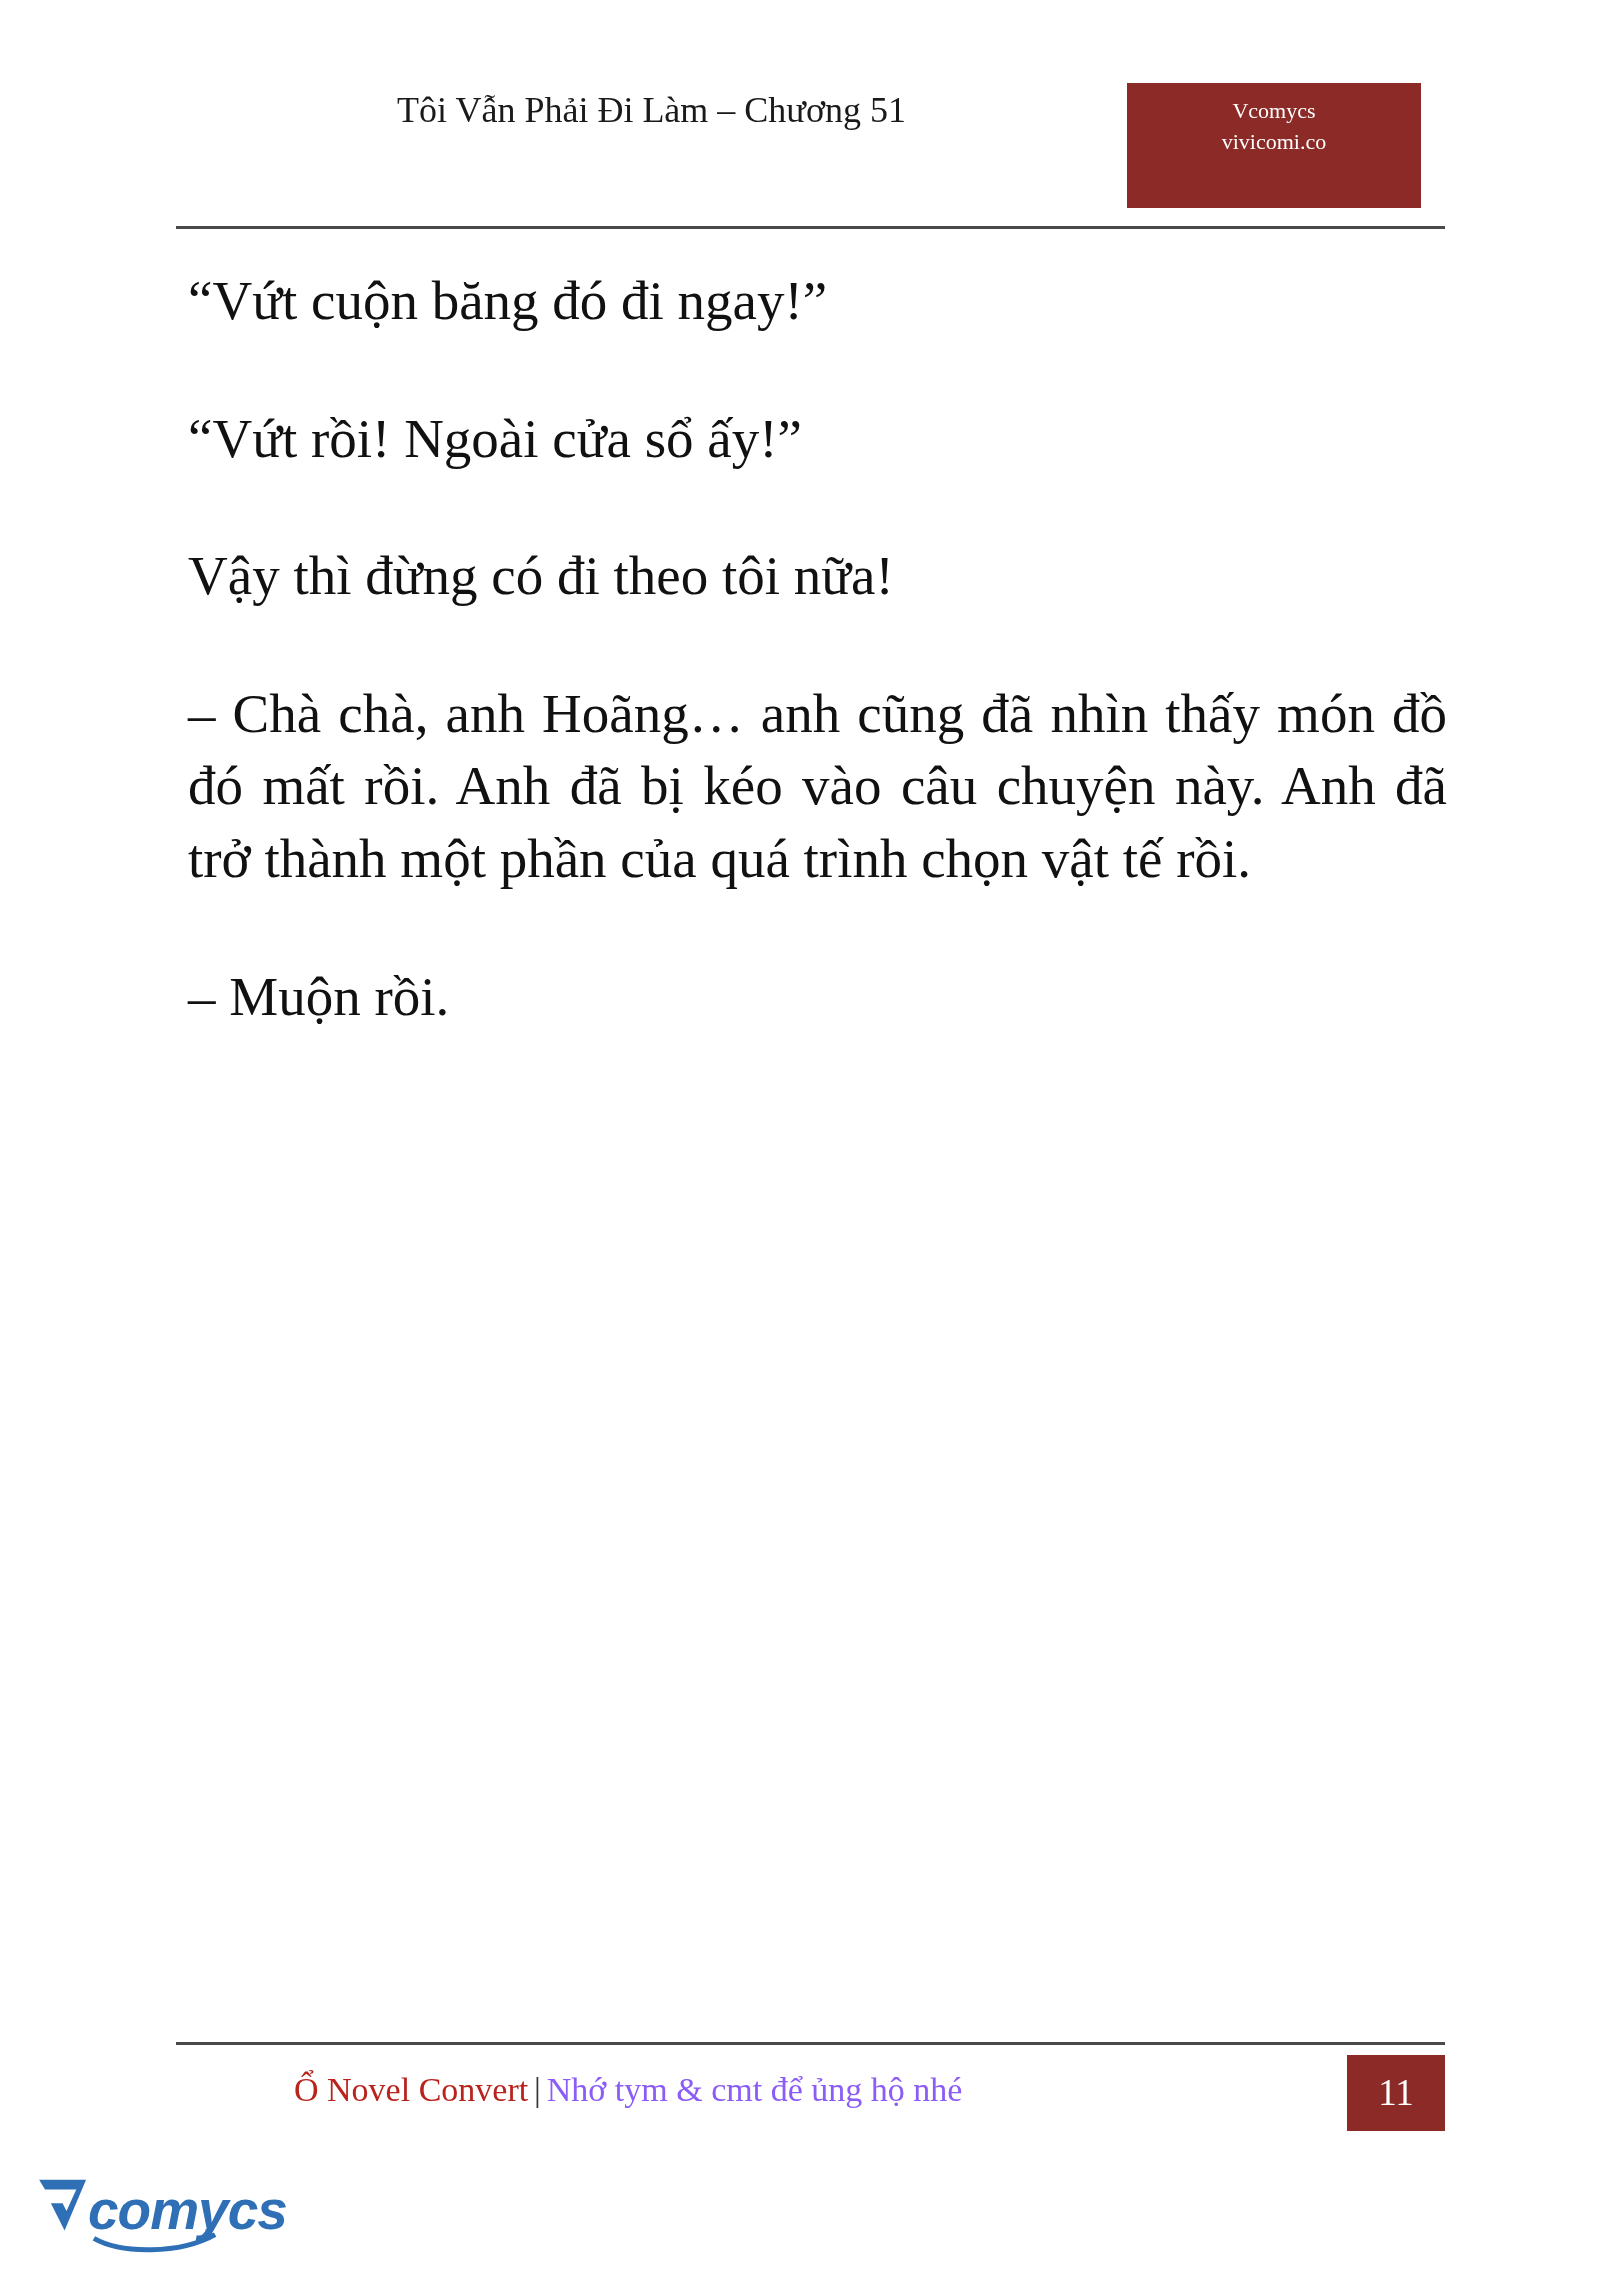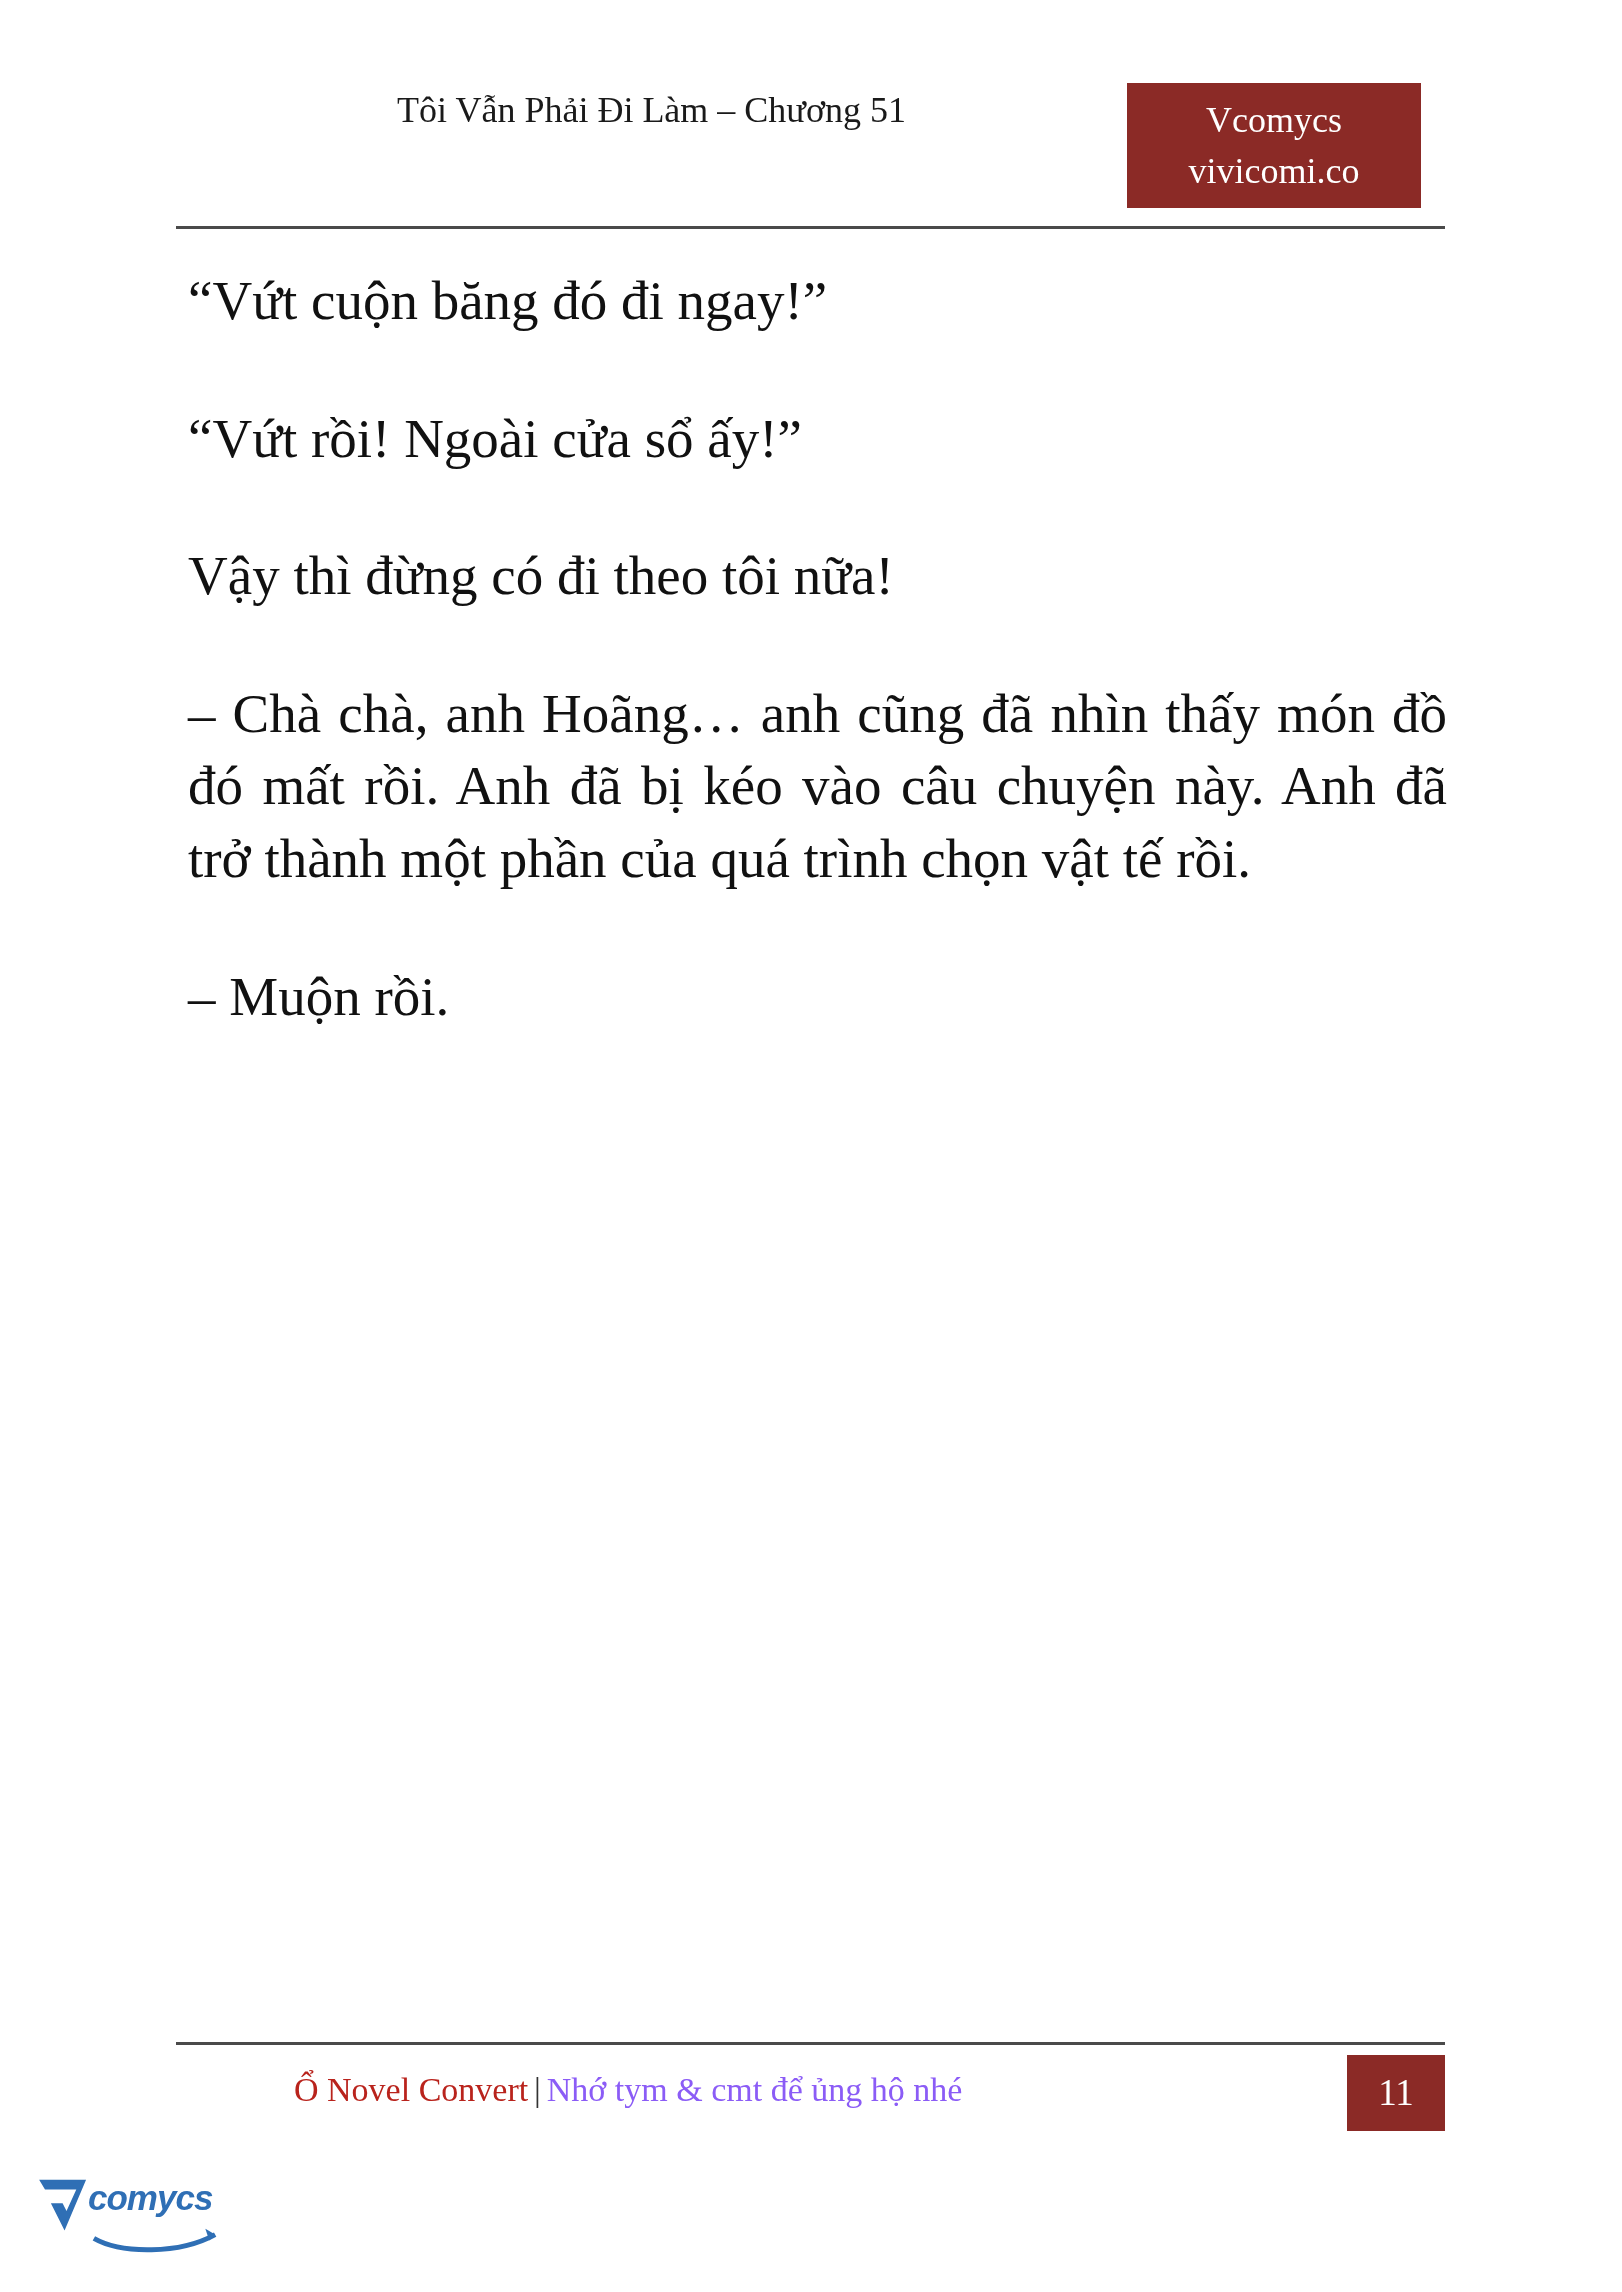--- a/index.html
+++ b/index.html
@@ -45,21 +45,21 @@
   }
   .header-badge {
     position: absolute;
     top: -2.9px;
     left: 951px;
     width: 294px;
     height: 125px;
     background: #8b2a26;
     color: #ffffff;
     text-align: center;
-    font-size: 36px;
+    font-size: 22px;
     line-height: 1.42;
     padding-top: 11.8px;
     box-sizing: border-box;
     font-family: "Liberation Serif", serif;
   }
   .header-badge .bline {
     display: block;
   }
   .header-rule {
     position: absolute;
@@ -147,21 +147,21 @@
     position: absolute;
     left: 33px;
     top: 2170px;
     width: 245px;
     height: 88px;
   }
   .wm-text {
     position: absolute;
     left: 55px;
     top: 7.8px;
-    font-size: 35px;
+    font-size: 55px;
     font-weight: bold;
     font-style: italic;
     color: #2f6fb5;
     letter-spacing: -1px;
     font-family: "Liberation Sans", sans-serif;
   }
 </style>
 </head>
 <body>
 

